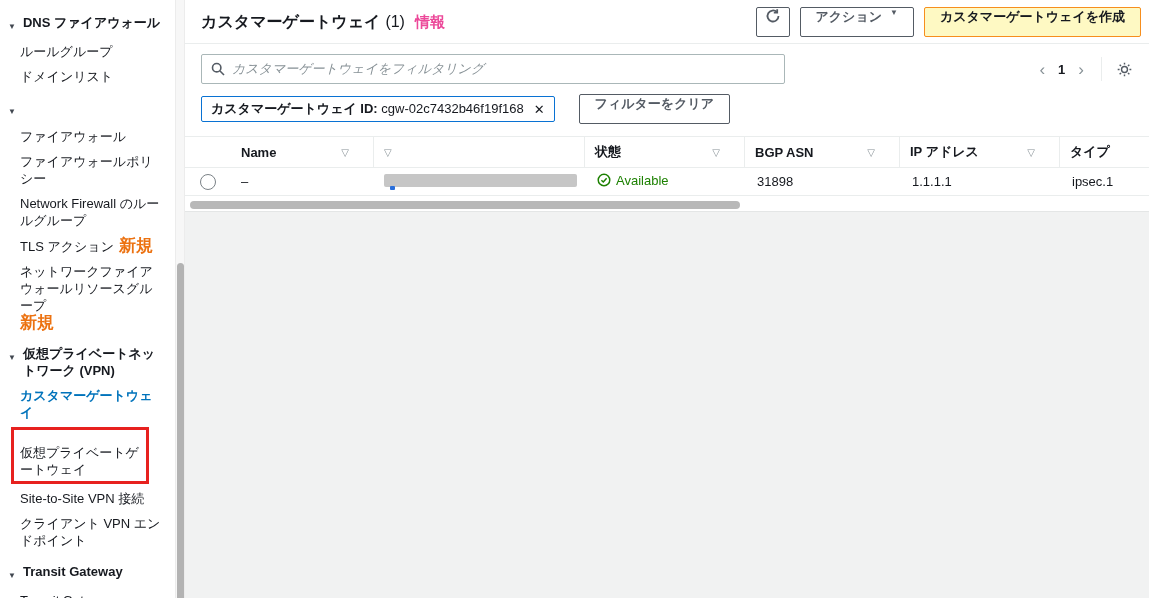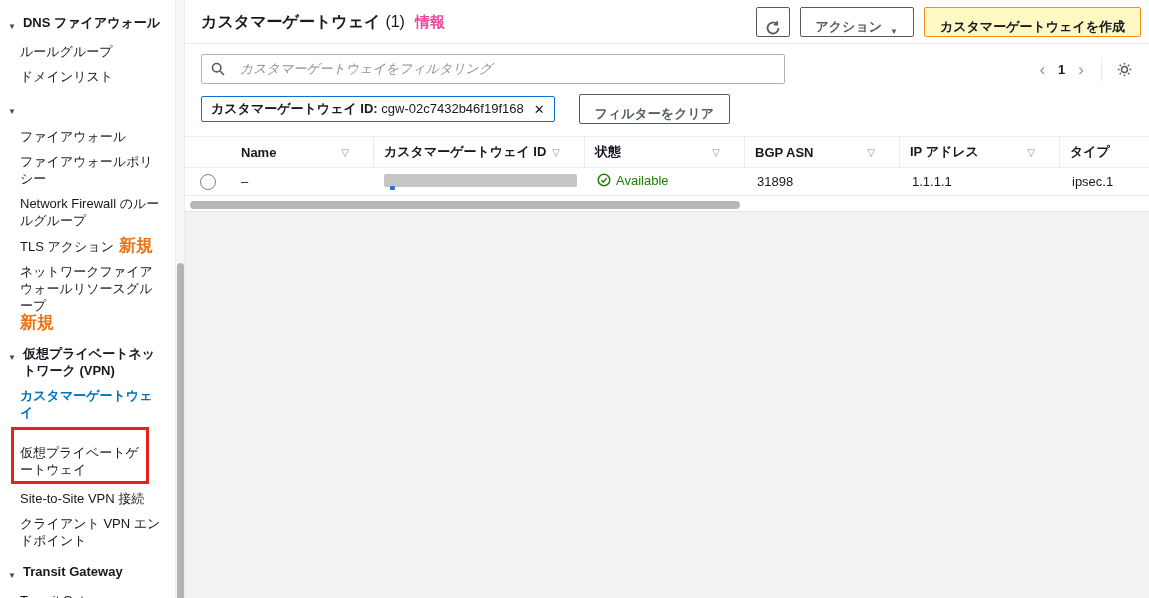--- a/index.html
+++ b/index.html
@@ -29,29 +29,29 @@
 
   
   .main { flex:1 1 auto; min-width:0; display:flex; flex-direction:column; background:#fff; }
 
   .page-header { display:flex; align-items:center; padding:7px 8px 6px 16px; border-bottom:1px solid #eaeded; }
   .page-title { font-size:16px; font-weight:bold; margin:0; }
   .title-count { font-size:16px; font-weight:normal; margin-left:5px; }
   .info-link { color:#ec4899; font-size:15px; font-weight:bold; margin-left:10px; cursor:pointer; }
   .header-actions { margin-left:auto; display:flex; align-items:center; gap:10px; }
   .btn { height:30px; padding:0 15px; border:1px solid #545b64; border-radius:2px; background:#fff;
-         color:#545b64; font-weight:bold; font-size:13px; display:inline-flex; align-items:flex-end; gap:8px;
+         color:#545b64; font-weight:bold; font-size:13px; display:inline-flex; align-items:flex-start; gap:8px;
          cursor:pointer; font-family:Liberation Serif, serif; }
   .btn-icon { width:34px; padding:0; justify-content:center; }
   .btn-primary { background:#fef9c3; border-color:#f68e1e; color:#16191f; }
   .caret-sm { font-size:8px; color:#545b64; }
 
   .toolbar { display:flex; align-items:center; padding:10px 12px 0 16px; }
   .search-box { width:584px; height:30px; border:1px solid #aab7b8; border-radius:2px;
-                display:flex; align-items:center; gap:15px; padding:0 9px; background:#fff; }
+                display:flex; align-items:center; gap:7px; padding:0 9px; background:#fff; }
   .search-placeholder { color:#879196; font-style:italic; font-size:13px; }
   .toolbar-right { margin-left:auto; display:flex; align-items:center; }
   .pg-btn { background:none; border:none; color:#879196; font-size:17px; line-height:1; padding:2px 7px; cursor:pointer; font-family:inherit; }
   .pg-num { font-weight:bold; padding:0 6px; }
   .v-divider { width:1px; height:24px; background:#eaeded; margin:0 10px; }
   .gear-btn { background:none; border:none; padding:2px 4px; cursor:pointer; }
 
   .filter-row { display:flex; align-items:center; gap:24px; padding:10px 16px 12px; }
   .chip { border:1px solid #0972d3; border-radius:2px; height:26px; display:inline-flex; align-items:center;
           gap:8px; padding:0 9px; background:#fff; }
@@ -198,21 +198,20 @@
   </div>
 
   <div class="table">
     <div class="thead">
       <div class="col-sel"></div>
       <div class="col-name hcell">
         <span>Name</span>
         <span class="sort">▽</span>
       </div>
       <div class="col-id hcell">
-        <span>カスタマーゲートウェイ ID</span>
         <span class="sort">▽</span>
       </div>
       <div class="col-state hcell">
         <span>状態</span>
         <span class="sort">▽</span>
       </div>
       <div class="col-bgp hcell">
         <span>BGP ASN</span>
         <span class="sort">▽</span>
       </div>

